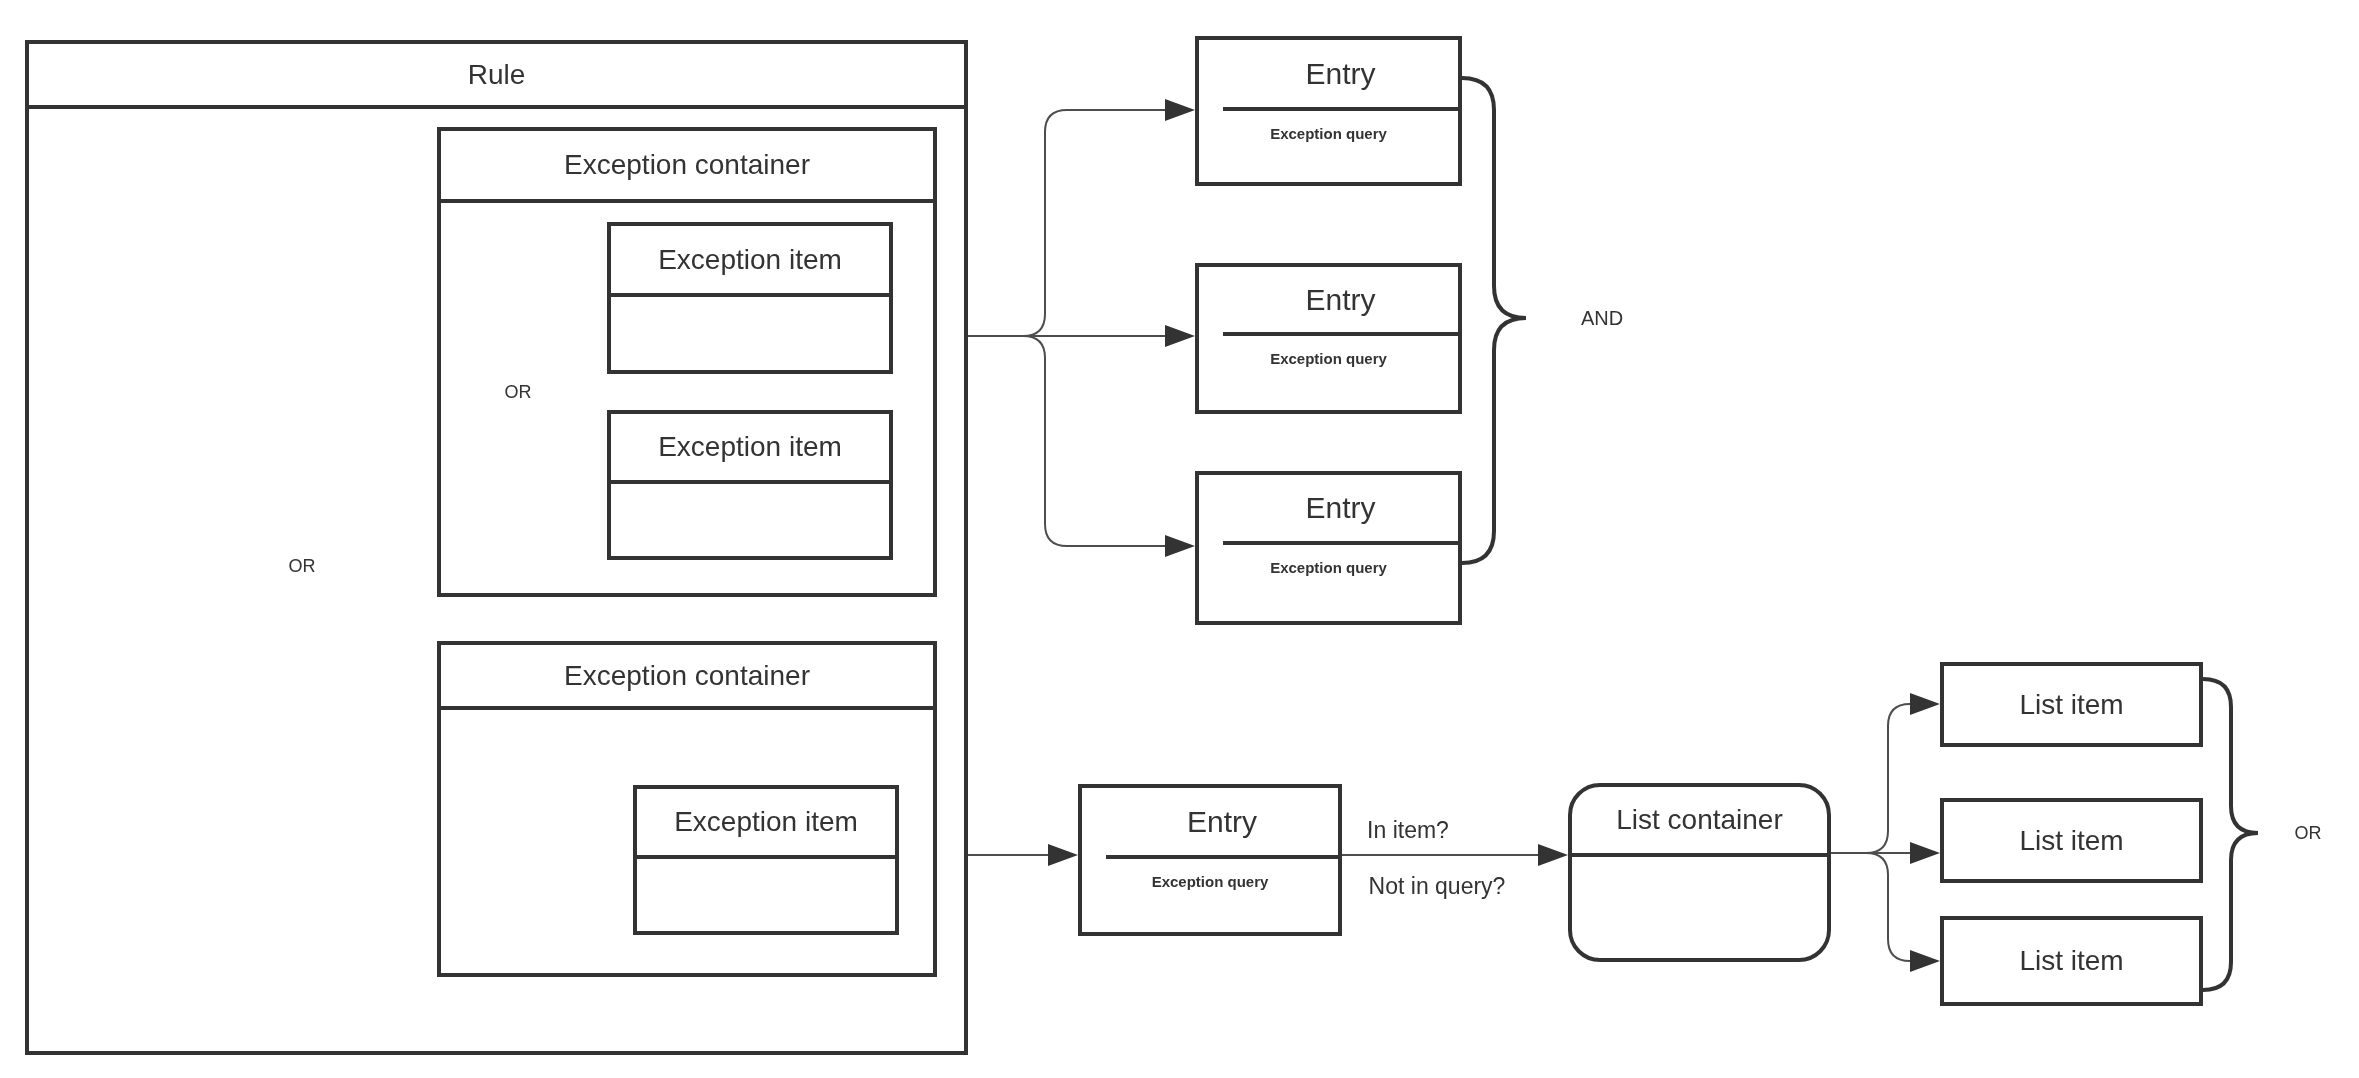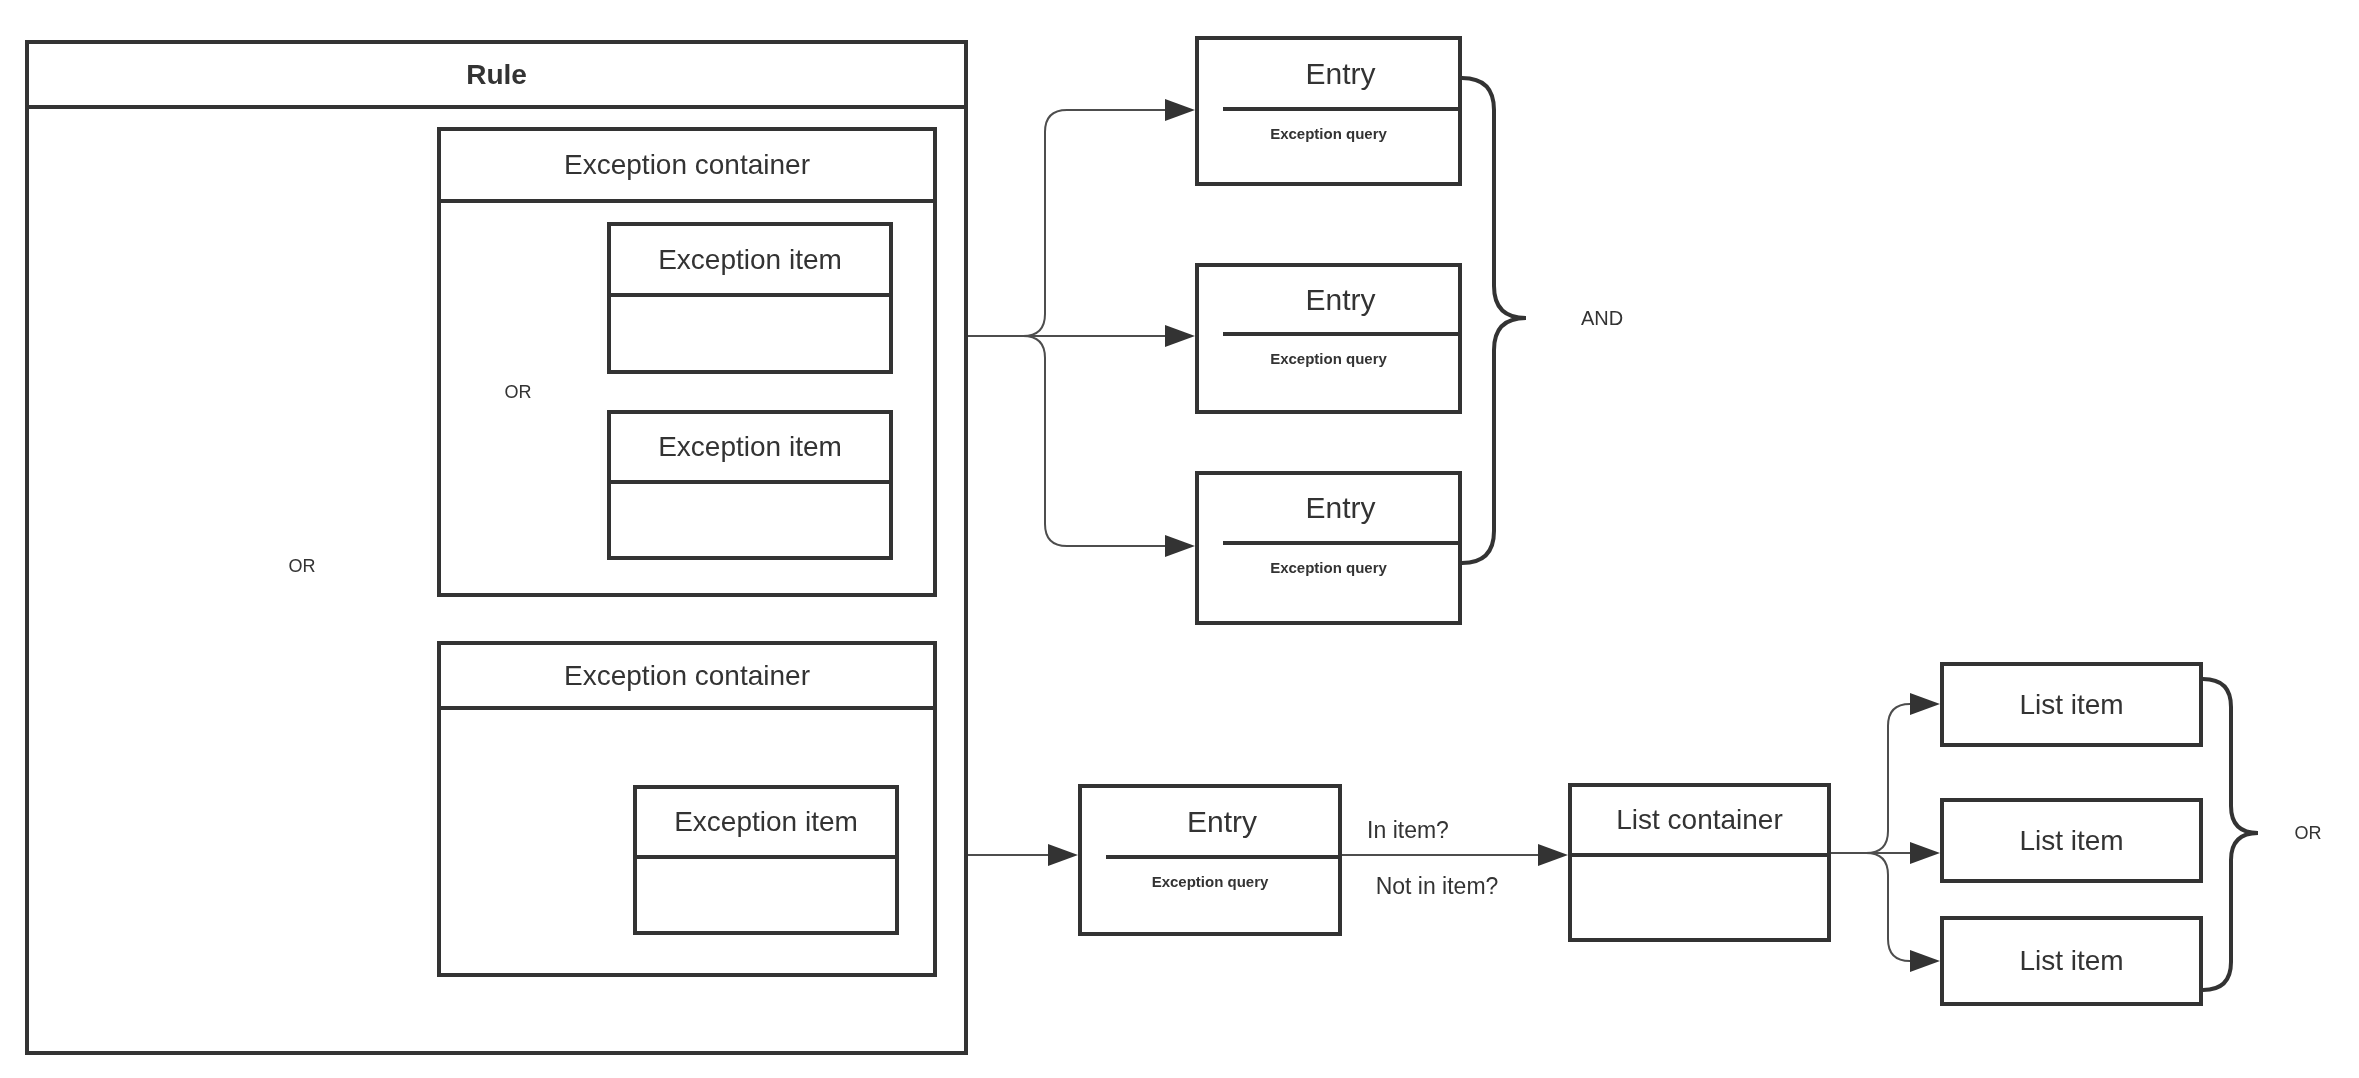--- a/index.html
+++ b/index.html
@@ -60,21 +60,21 @@
     </g>
 
     <path class="brace" d="M 437 222 Q 396 222 396 263 L 396 526 Q 396 566 356 566 Q 396 566 396 606 L 396 869 Q 396 910 437 910"></path>
     <path class="brace" d="M 610 273 Q 582 273 582 301 L 582 366 Q 582 392 556 392 Q 582 392 582 418 L 582 495 Q 582 523 610 523"></path>
     <path class="brace" d="M 1462 78 Q 1494 78 1494 110 L 1494 286 Q 1494 318 1526 318 Q 1494 318 1494 350 L 1494 531 Q 1494 563 1462 563"></path>
     <path class="brace" d="M 2203 679 Q 2231 679 2231 707 L 2231 806 Q 2231 833 2258 833 Q 2231 833 2231 860 L 2231 962 Q 2231 990 2203 990"></path>
   </svg>
 
   <div class="box" style="left:25px;top:40px;width:943px;height:1015px;">
     <div class="hd" style="height:65px;">
-      <span class="t" style="font-weight:bold;text-align:center;">Rule</span>
+      <span class="t" style="font-weight:normal;text-align:center;">Rule</span>
     </div>
   </div>
 
   <div class="box" style="left:437px;top:127px;width:500px;height:470px;">
     <div class="hd" style="height:72px;">
       <span>Exception container</span>
     </div>
   </div>
 
   <div class="box" style="left:607px;top:222px;width:286px;height:152px;">
@@ -122,21 +122,21 @@
     <div class="query" style="top:84px;">Exception query</div>
   </div>
 
   <div class="box" style="left:1078px;top:784px;width:264px;height:152px;">
     <div class="hd big" style="height:71px;">
       <span>Entry</span>
     </div>
     <div class="query" style="top:85px;">Exception query</div>
   </div>
 
-  <div class="box" style="left:1568px;top:783px;width:263px;height:159px;">
+  <div class="box" style="left:1568px;top:783px;width:263px;height:179px;border-radius:32px;">
     <div class="hd" style="height:70px;">
       <span>List container</span>
     </div>
   </div>
 
   <div class="box" style="left:1940px;top:662px;width:263px;height:85px;display:flex;align-items:center;justify-content:center;font-size:28px;">
     <span>List item</span>
   </div>
   <div class="box" style="left:1940px;top:798px;width:263px;height:85px;display:flex;align-items:center;justify-content:center;font-size:28px;">
     <span>List item</span>
@@ -144,15 +144,15 @@
   <div class="box" style="left:1940px;top:916px;width:263px;height:90px;display:flex;align-items:center;justify-content:center;font-size:28px;">
     <span>List item</span>
   </div>
 
   <div class="oplabel" style="left:302px;top:566px;">OR</div>
   <div class="oplabel" style="left:518px;top:392px;">OR</div>
   <div class="oplabel" style="left:1602px;top:318px;font-size:20px;">AND</div>
   <div class="oplabel" style="left:2308px;top:833px;">OR</div>
 
   <div class="edgelabel" style="left:1408px;top:830px;">In item?</div>
-  <div class="edgelabel" style="left:1437px;top:886px;">Not in item?</div>
+  <div class="edgelabel" style="left:1437px;top:886px;">Not in query?</div>
 
 </div>
 
 </body></html>

